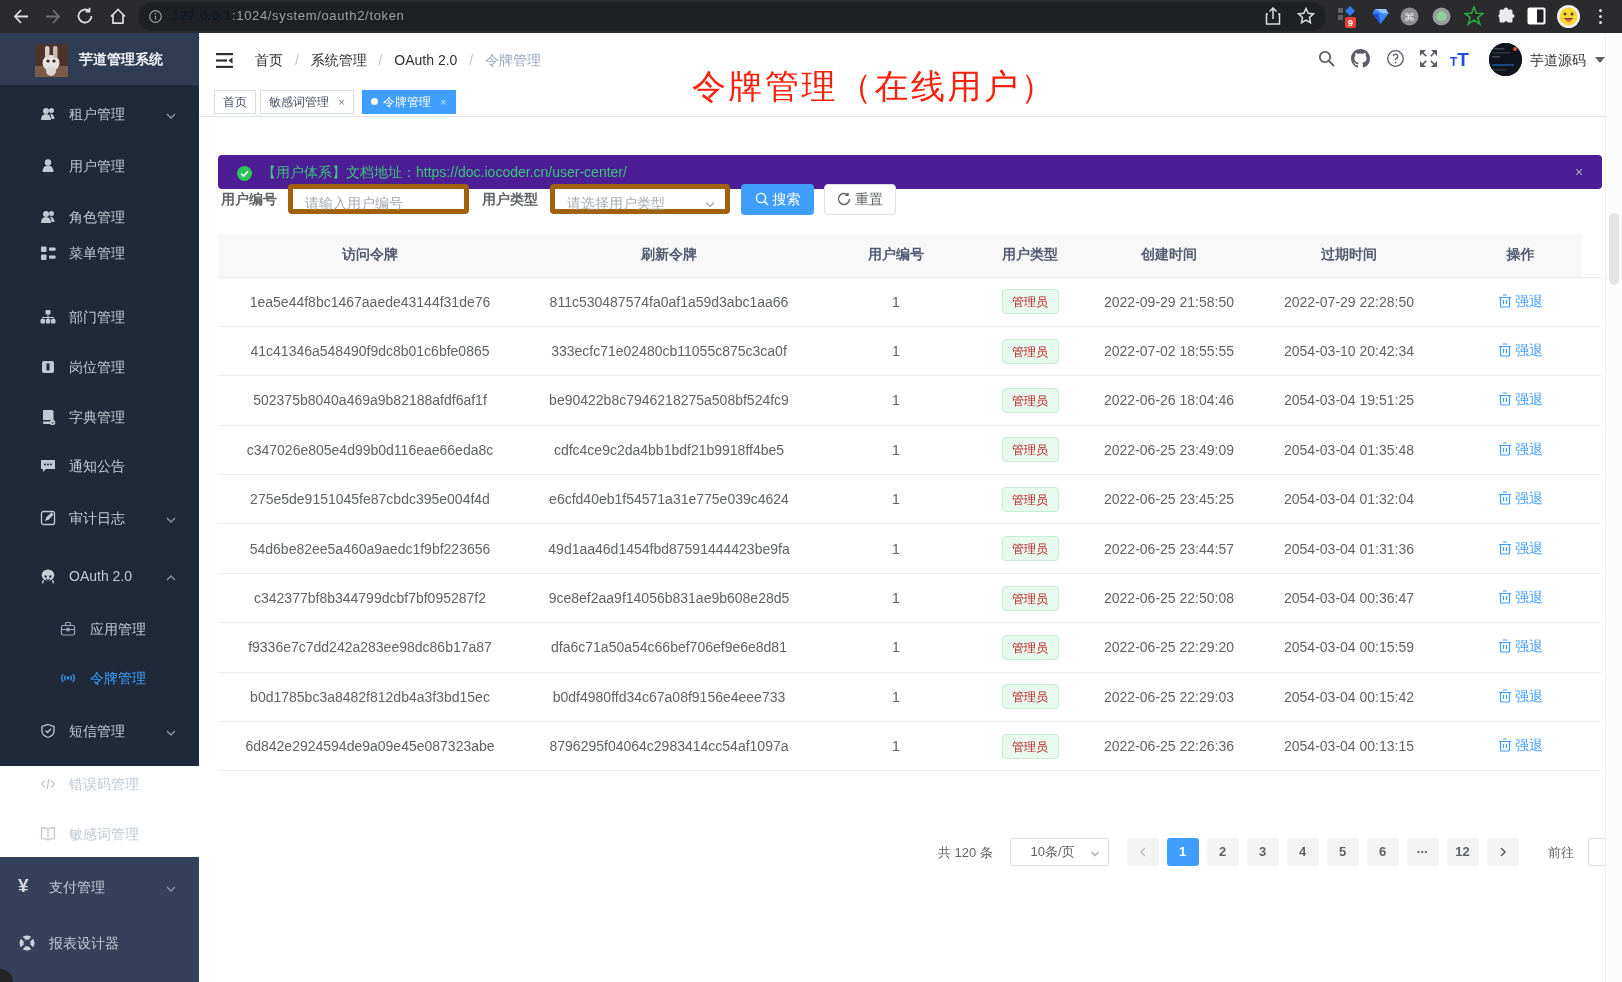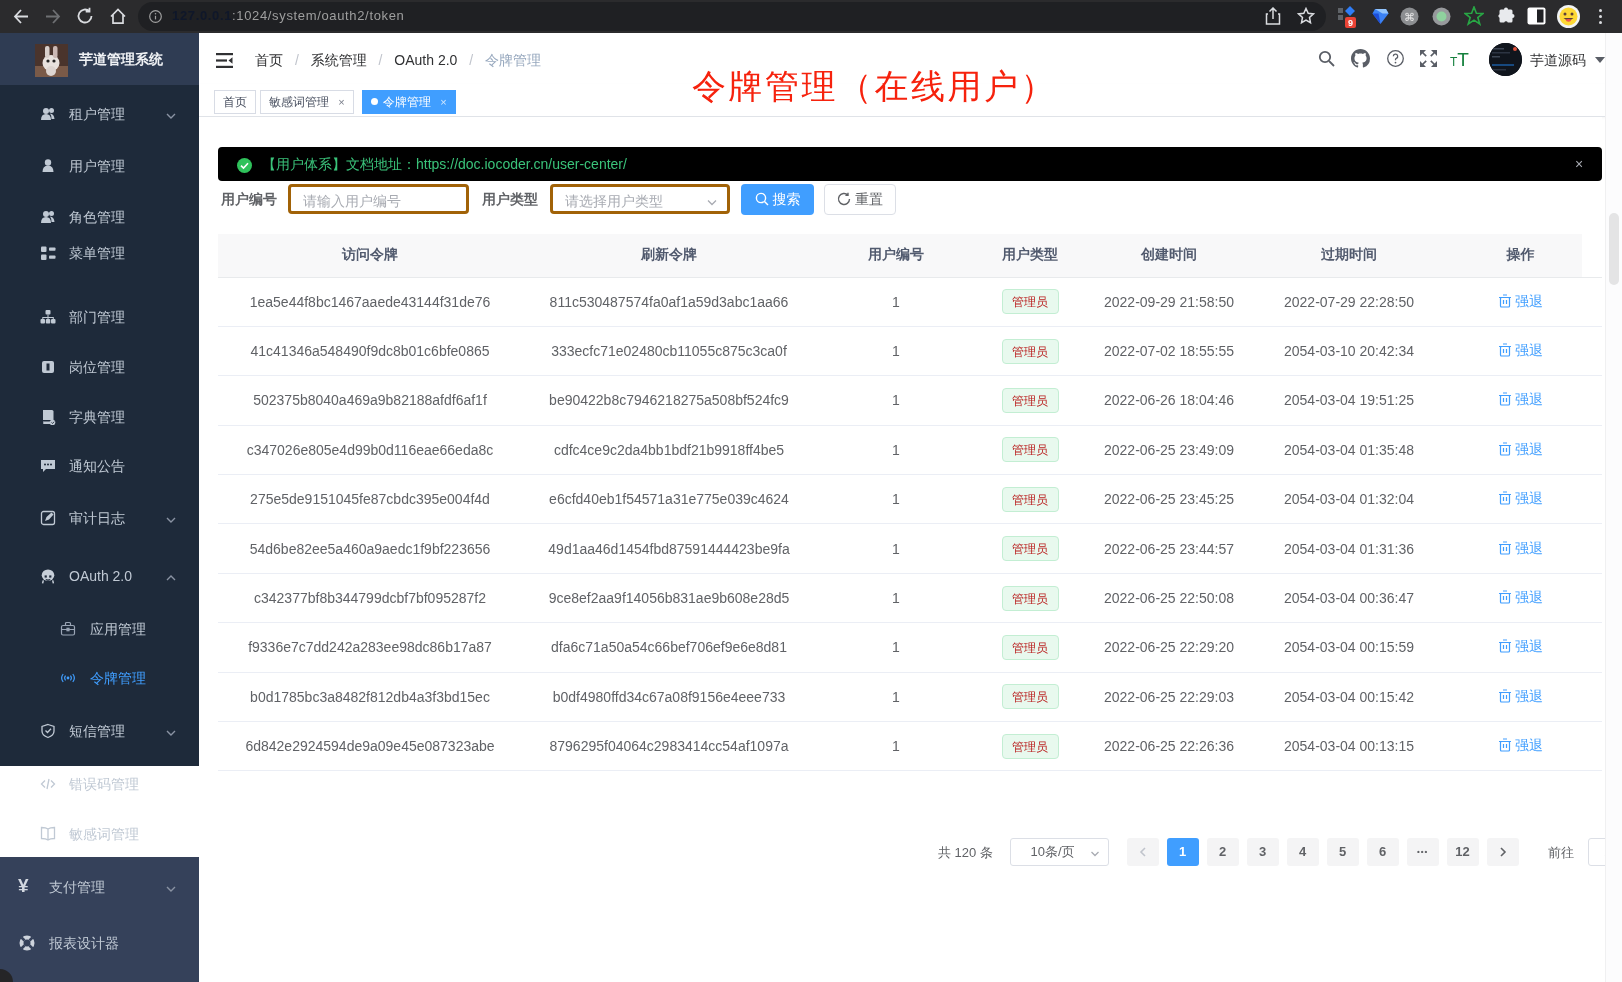--- a/index.html
+++ b/index.html
@@ -33,25 +33,25 @@
 #uname { position:absolute; left:1331px; top:19px; font-size:14px; color:#303133; }
 #caret { position:absolute; left:1396px; top:24px; width:0; height:0; border-left:5px solid transparent; border-right:5px solid transparent; border-top:6px solid #5a5e66; }
 
 #tagsbar { position:absolute; left:199px; top:84px; width:1423px; height:33px; background:#fff; border-bottom:1px solid #e0e3e8; box-shadow:0 1px 3px rgba(0,0,0,0.04); }
 .tag { position:absolute; top:6px; height:24px; line-height:22px; border:1px solid #d8dce5; background:#fff; color:#495060; font-size:12px; padding:0 8px; }
 .tag.active { background:#409eff; border-color:#409eff; color:#fff; }
 .tag .dot { display:inline-block; width:7px; height:7px; border-radius:50%; background:#fff; margin-right:5px; position:relative; top:-1px; }
 .tag .x { margin-left:6px; font-size:11px; opacity:.75; }
 
 #content { position:absolute; left:199px; top:117px; width:1403px; height:865px; background:#fff; }
-#alert { position:absolute; left:19px; top:30px; width:1384px; height:34px; background:#000000; border-radius:4px; }
+#alert { position:absolute; left:19px; top:38px; width:1384px; height:34px; background:#4c1d95; border-radius:4px; }
 #alert .msg { position:absolute; left:44px; top:9px; font-size:14px; color:#3ac37a; }
 #alert .x { position:absolute; left:1357px; top:9px; color:#a8abb2; font-size:14px; }
 .flabel { position:absolute; font-size:14px; font-weight:bold; color:#606266; top:74px; }
-.finput { position:absolute; top:67px; height:30px; border:3px solid #a16207; border-radius:4px; background:#fff; font-size:14px; color:#a8abb2; line-height:28px; padding-left:12px; }
+.finput { position:absolute; top:67px; height:30px; border:5px solid #a16207; border-radius:4px; background:#fff; font-size:14px; color:#a8abb2; line-height:28px; padding-left:12px; }
 #btnsearch { position:absolute; left:542px; top:67px; width:73px; height:31px; background:#409eff; border-radius:4px; color:#fff; font-size:14px; text-align:center; line-height:31px; }
 #btnreset { position:absolute; left:625px; top:67px; width:72px; height:31px; background:#fff; border:1px solid #dcdfe6; border-radius:4px; color:#606266; font-size:14px; text-align:center; line-height:29px; }
 
 #tbl { position:absolute; left:19px; top:117px; width:1384px; border-collapse:collapse; table-layout:fixed; }
 #tbl th { background:#f8f8f9; color:#515a6e; font-weight:bold; font-size:14px; height:43px; border-bottom:1px solid #e8eaec; }
 #tbl th.gut { background:#fff; }
 #tbl td { color:#606266; font-size:14px; text-align:center; height:49.4px; border-bottom:1px solid #ebeef5; }
 .gtag { display:inline-block; width:57px; height:25px; line-height:25px; background:#e8f9ee; border:1px solid #c3eed3; border-radius:4px; color:#b91c1c; font-size:12px; }
 .op { color:#409eff; }
 
@@ -374,21 +374,21 @@
         <circle cx="8.5" cy="12.6" r="0.9" fill="#5a5e66"></circle>
       </svg>
 <svg class="abs" style="left:1221px;top:17px" width="17" height="17" viewBox="0 0 17 17">
         <g fill="#5a5e66">
           <path d="M0 0 h6 L3.6 2.4 L6.8 5.6 L5.6 6.8 L2.4 3.6 L0 6 Z"></path>
           <path d="M17 0 v6 L14.6 3.6 L11.4 6.8 L10.2 5.6 L13.4 2.4 L11 0 Z"></path>
           <path d="M0 17 v-6 L2.4 13.4 L5.6 10.2 L6.8 11.4 L3.6 14.6 L6 17 Z"></path>
           <path d="M17 17 h-6 L13.4 14.6 L10.2 11.4 L11.4 10.2 L14.6 13.4 L17 11 Z"></path>
         </g>
       </svg>
-<div class="abs" style="left:1251px;top:16px;color:#15803d;font-weight:normal;"><span style="font-size:12px">T</span><span style="font-size:19px">T</span></div>
+<div class="abs" style="left:1251px;top:16px;color:#1d4ed8;font-weight:bold;"><span style="font-size:12px">T</span><span style="font-size:19px">T</span></div>
     </div>
   <div id="avatar"><svg width="33" height="33">
         <rect width="33" height="33" fill="#10151d"></rect>
         <rect x="3" y="5" width="12" height="1.5" fill="#3d4654"></rect>
         <rect x="3" y="9" width="18" height="1.5" fill="#2c3442"></rect>
         <rect x="3" y="13" width="8" height="1.5" fill="#3d4654"></rect>
         <rect x="3" y="21" width="22" height="2" fill="#17497f"></rect>
         <rect x="3" y="26" width="14" height="1.5" fill="#2c3442"></rect>
         <circle cx="26" cy="6" r="2" fill="#e0533d"></circle>
       </svg></div>

